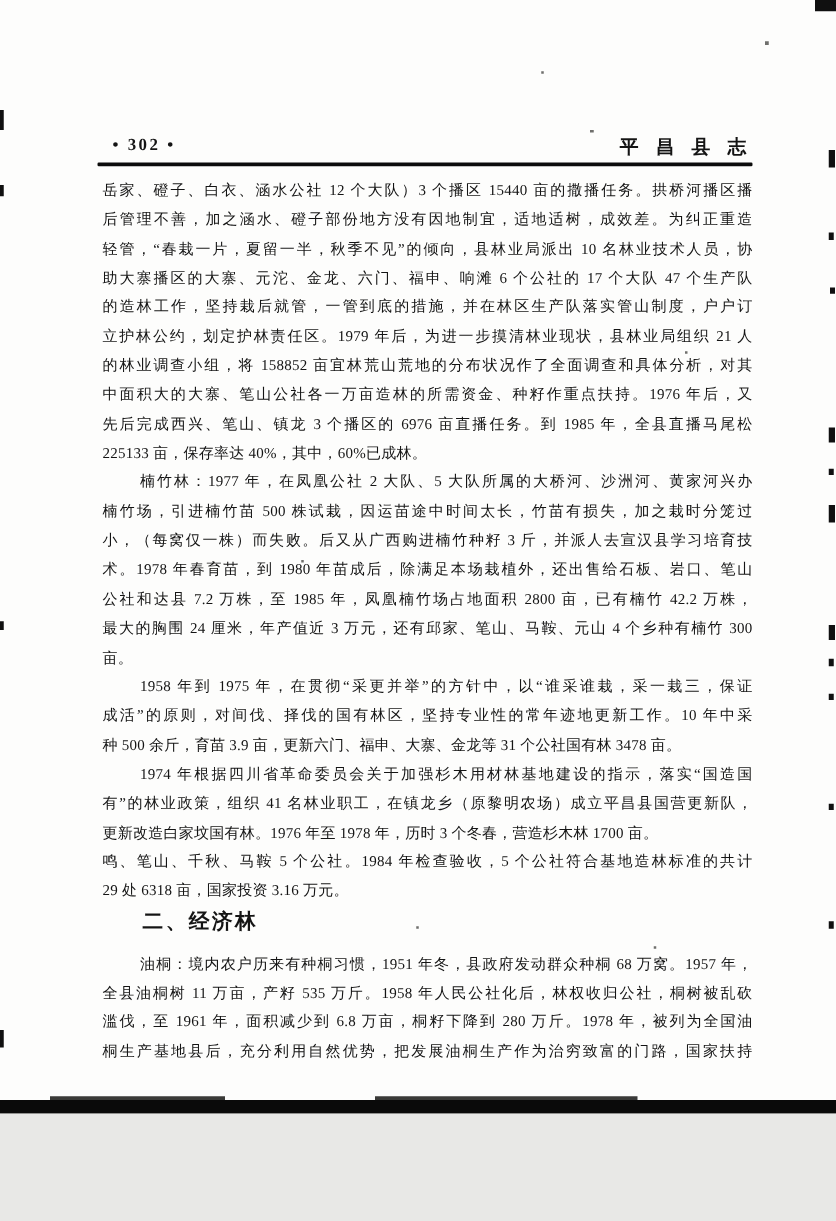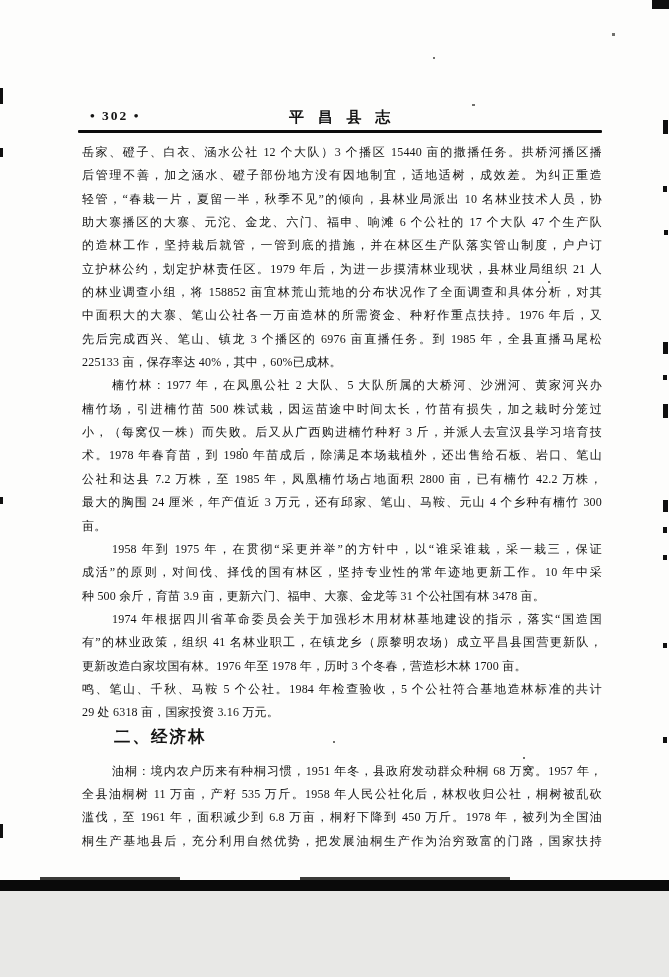--- a/index.html
+++ b/index.html
@@ -13,21 +13,21 @@
     color:#141414;
   }
   
   .page-header { position:absolute; left:82px; top:108px; width:520px; height:20px; }
   .pagenum {
     position:absolute; left:8px; top:0;
     font-size:13.5px; font-weight:bold; letter-spacing:2px;
   }
   .booktitle {
     position:absolute; left:0; top:0; width:100%;
-    text-align:center;
+    text-align:right;
     font-size:15px; font-weight:bold; letter-spacing:5px;
   }
   .rule {
     position:absolute; left:78px; top:130px;
     width:524px; height:3px;
     background:#0c0c0c; border-radius:1px;
   }
   
   .page-body {
     position:absolute; left:82px; top:141px; width:520px;
@@ -102,21 +102,21 @@
         <div class="line end">更新改造白家坟国有林。1976 年至 1978 年，历时 3 个冬春，营造杉木林 1700 亩。</div>
       </div>
       <div class="paragraph">
         <div class="line">鸣、笔山、千秋、马鞍 5 个公社。1984 年检查验收，5 个公社符合基地造林标准的共计</div>
         <div class="line end">29 处 6318 亩，国家投资 3.16 万元。</div>
       </div>
       <h2 class="section-heading">二、经济林</h2>
       <div class="paragraph">
         <div class="line indent">油桐：境内农户历来有种桐习惯，1951 年冬，县政府发动群众种桐 68 万窝。1957 年，</div>
         <div class="line">全县油桐树 11 万亩，产籽 535 万斤。1958 年人民公社化后，林权收归公社，桐树被乱砍</div>
-        <div class="line">滥伐，至 1961 年，面积减少到 6.8 万亩，桐籽下降到 450 万斤。1978 年，被列为全国油</div>
+        <div class="line">滥伐，至 1961 年，面积减少到 6.8 万亩，桐籽下降到 280 万斤。1978 年，被列为全国油</div>
         <div class="line">桐生产基地县后，充分利用自然优势，把发展油桐生产作为治穷致富的门路，国家扶持</div>
       </div>
     </main>
 
   <div class="mark" style="right:0; top:0; width:17px; height:9px;"></div>
   <div class="mark" style="right:1px; top:120px; width:5px; height:14px;"></div>
   <div class="mark" style="right:2px; top:186px; width:4px; height:6px;"></div>
   <div class="mark" style="right:1px; top:230px; width:4px; height:5px;"></div>
   <div class="mark" style="right:1px; top:342px; width:5px; height:12px;"></div>
   <div class="mark" style="right:2px; top:375px; width:4px; height:5px;"></div>

